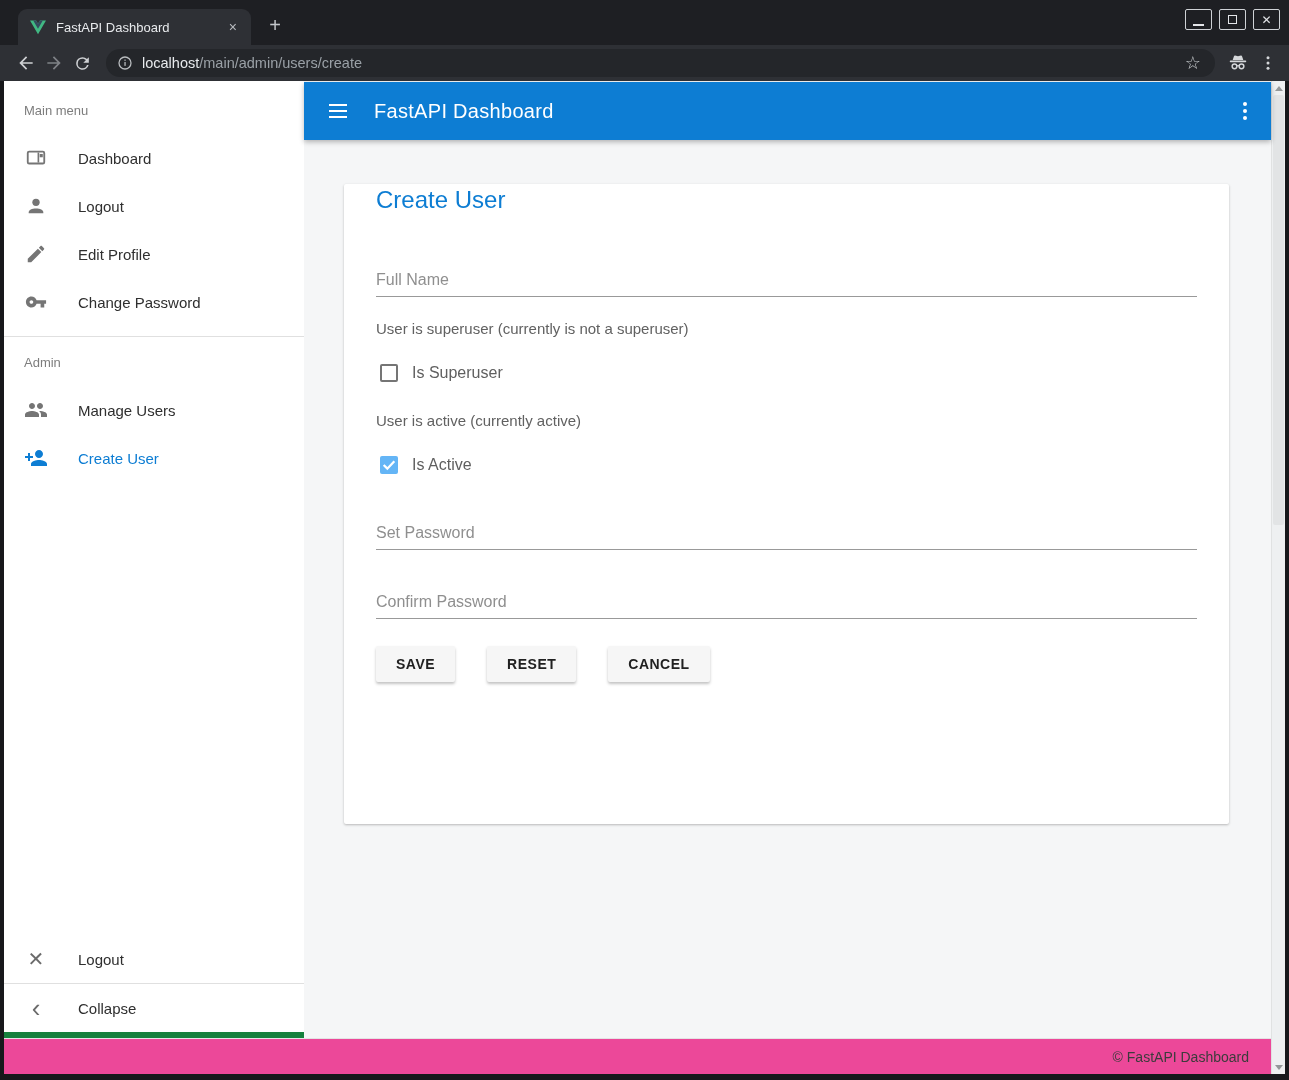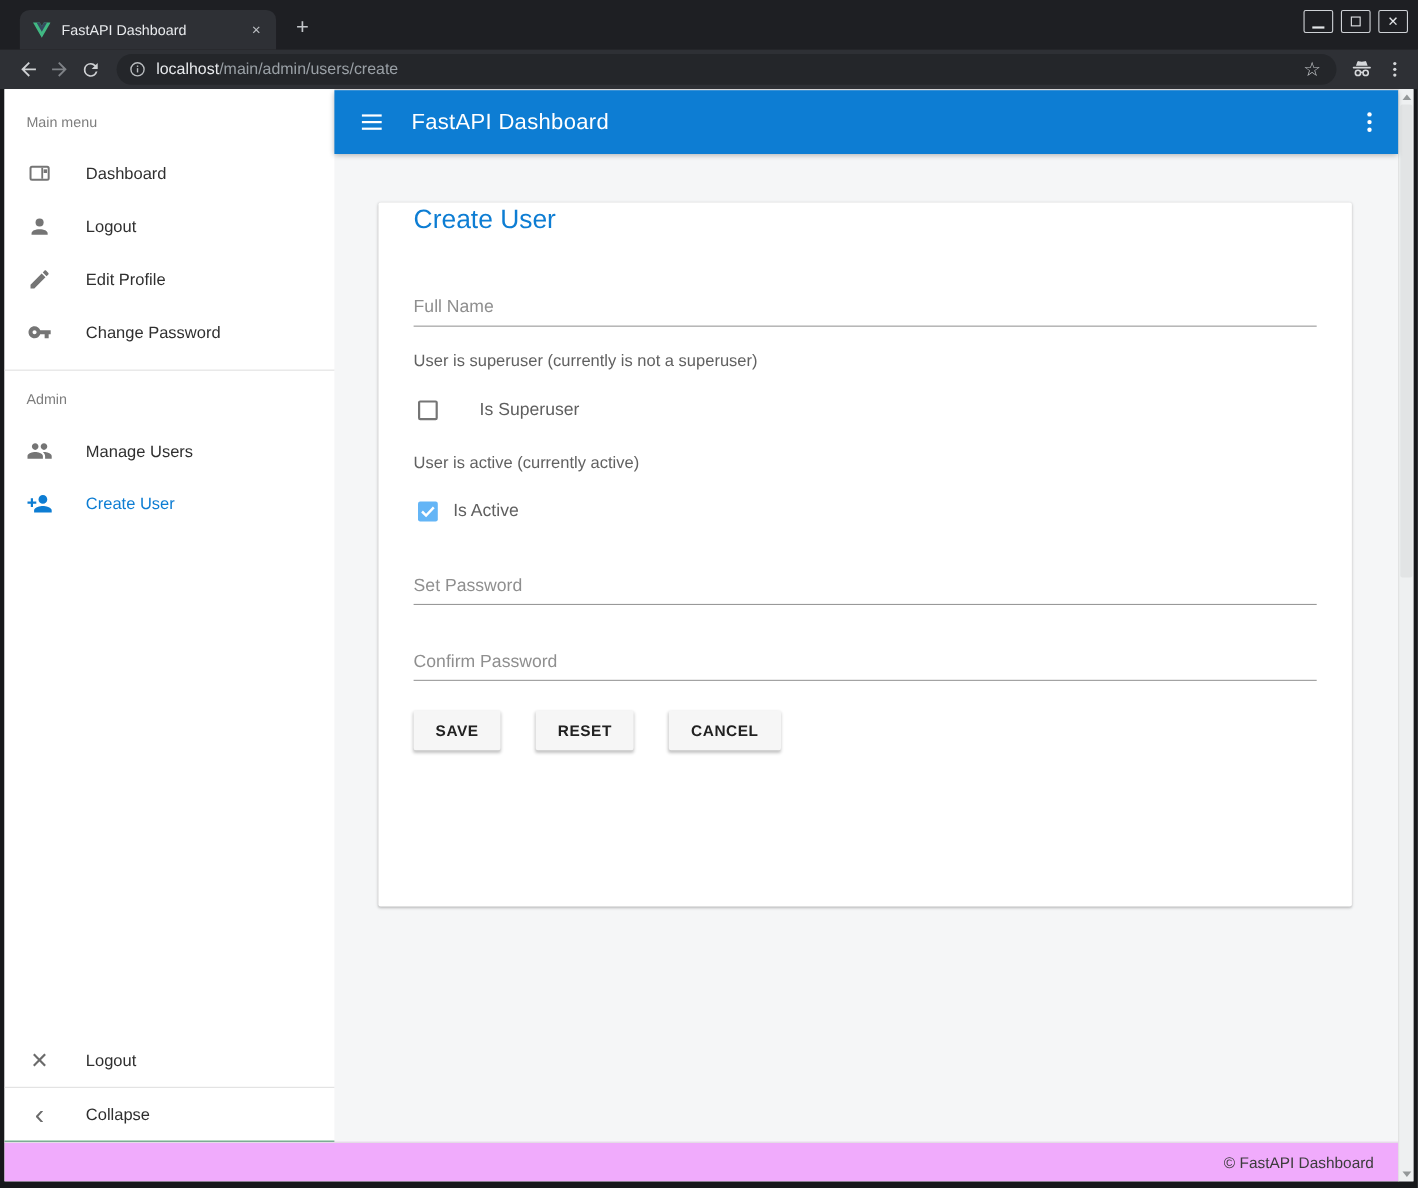--- a/index.html
+++ b/index.html
@@ -31,21 +31,21 @@
   .url-host { color:#e8eaed;margin-top:45px; }
   .url-path { color:#9aa0a6; }
   .omni-spacer { flex:1; }
   .star { color:#c6c9cc; font-size:18px; padding:0 8px; }
   .tool-right { display:flex; align-items:center; gap:10px; margin-left:2px; }
 
   
   .chrome-body { position:absolute; top:81px; left:4px; right:4px; bottom:6px; background:#f5f6f7; overflow:hidden; }
 
   .sidebar { position:absolute; left:0; top:0; width:300px; bottom:36px; background:#ffffff;
-             border-bottom:1px solid #15803d; display:flex; flex-direction:column; }
+             border-bottom:6px solid #15803d; display:flex; flex-direction:column; }
   .side-header { margin:22px 0 0 20px; font-size:13px; color:#7d7d7d; }
   .menu-items { margin-top:16px; }
   .side-item { height:48px; display:flex; align-items:center; padding-left:20px; cursor:pointer; }
   .side-item .ic { width:24px; height:24px; display:flex; align-items:center; justify-content:center; }
   .side-item .lbl { margin-left:30px; font-size:15px; color:#2f2f2f; }
   .side-item.active .lbl { color:#0d7dd3; }
   .side-divider { border-top:1px solid #e0e0e0; margin-top:10px; }
   .side-spacer { flex:1; }
   .glyph-ic { font-size:20px; color:#6b6b6b; }
 
@@ -63,42 +63,42 @@
   .card { margin:44px 42px 0 40px; height:640px; background:#ffffff; border-radius:2px;
           box-shadow:0 1px 3px rgba(0,0,0,0.16), 0 1px 2px rgba(0,0,0,0.10); padding:0 32px; }
   .card-title { margin-top:40px; font-size:24px; line-height:32px; color:#0d7dd3; }
   .field { border-bottom:1px solid #999999; padding-bottom:8px; }
   .field .flabel { font-size:16px; line-height:16px; color:#8f8f8f; }
   .f1 { margin-top:56px; } .f2 { margin-top:44px; }
   .f3 { margin-top:50px; } .f4 { margin-top:44px; }
   .note { font-size:15px; line-height:16px; color:#616161; }
   .n1 { margin-top:24px; } .n2 { margin-top:30px; }
   .checkrow { display:flex; align-items:center; height:20px; }
-  .c1 { margin-top:26px;gap:24px; } .c2 { margin-top:26px; }
+  .c1 { margin-top:26px; } .c2 { margin-top:26px; }
   .cbox { width:18px; height:18px; border-radius:2px; margin-left:4px; position:relative; cursor:pointer; }
   .cbox.unchecked { border:2px solid #757575; background:#ffffff; }
   .cbox.checked { background:#64b5f6; }
   .cbox svg { position:absolute; left:1px; top:2px; }
   .checklabel { margin-left:14px; font-size:16px; color:#5f5f5f; }
   .btn-row { margin-top:27px; display:flex; gap:32px; }
   .btn { min-width:64px; height:36px; padding:0 20px; background:#f6f6f6; border:none; border-radius:2px;
          box-shadow:0 2px 3px rgba(0,0,0,0.24); font-family:"Liberation Sans", sans-serif;
          font-size:14px; font-weight:bold; letter-spacing:0.5px; color:#212121; cursor:pointer; }
 
   .scrollbar { position:absolute; right:0; top:0; bottom:0; width:14px; background:#eef0f1;
                border-left:1px solid #e0e2e2; }
   .sb-arrow { position:absolute; left:0; width:13px; height:14px; display:flex; align-items:center; justify-content:center; }
   .sb-up { top:0; } .sb-down { bottom:0; }
   .tri-up { width:0; height:0; border-left:4px solid transparent; border-right:4px solid transparent;
             border-bottom:5px solid #949899; }
   .tri-down { width:0; height:0; border-left:4px solid transparent; border-right:4px solid transparent;
               border-top:5px solid #949899; }
   .sb-thumb { position:absolute; left:1px; top:14px; width:11px; height:430px; background:#e2e4e5; border-radius:2px; }
 
-  .footer { position:absolute; left:0; right:14px; bottom:0; height:36px; background:#f0abfc;
+  .footer { position:absolute; left:0; right:14px; bottom:0; height:36px; background:#ec4899;
             border-top:1px solid #e3e3e4; display:flex; align-items:center; justify-content:flex-end;
             padding-right:22px; font-size:14px; color:#3c3c3c; }
 </style>
 </head>
 <body>
 
 <div class="screen">
 
   <div class="titlebar">
     <div class="tab">

